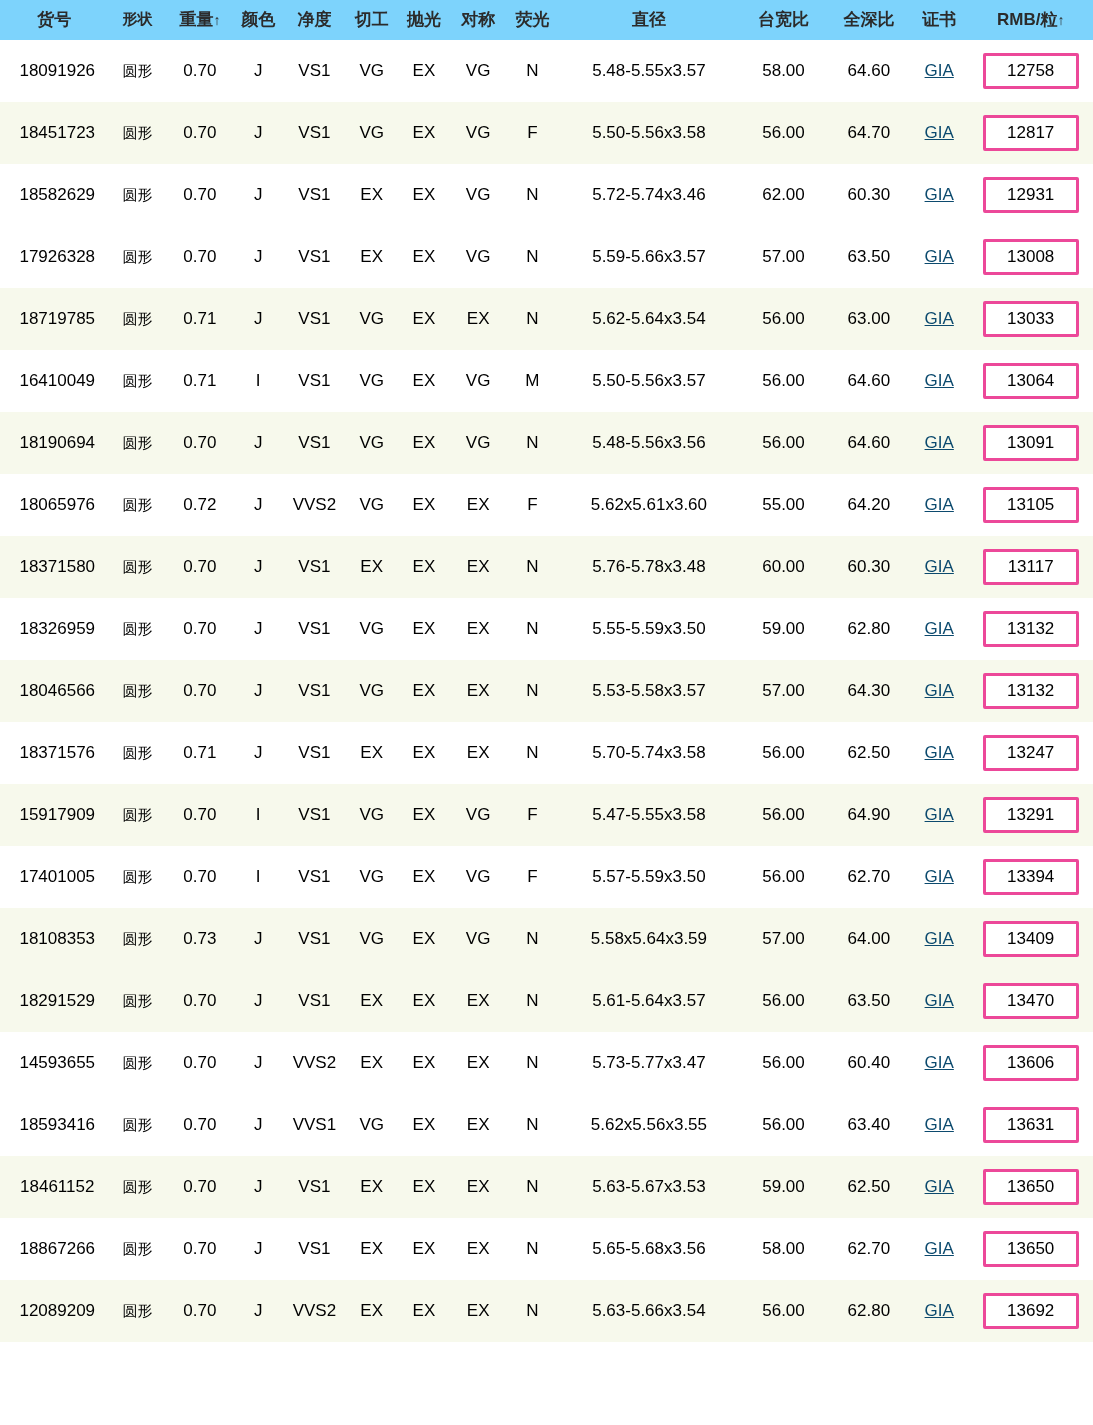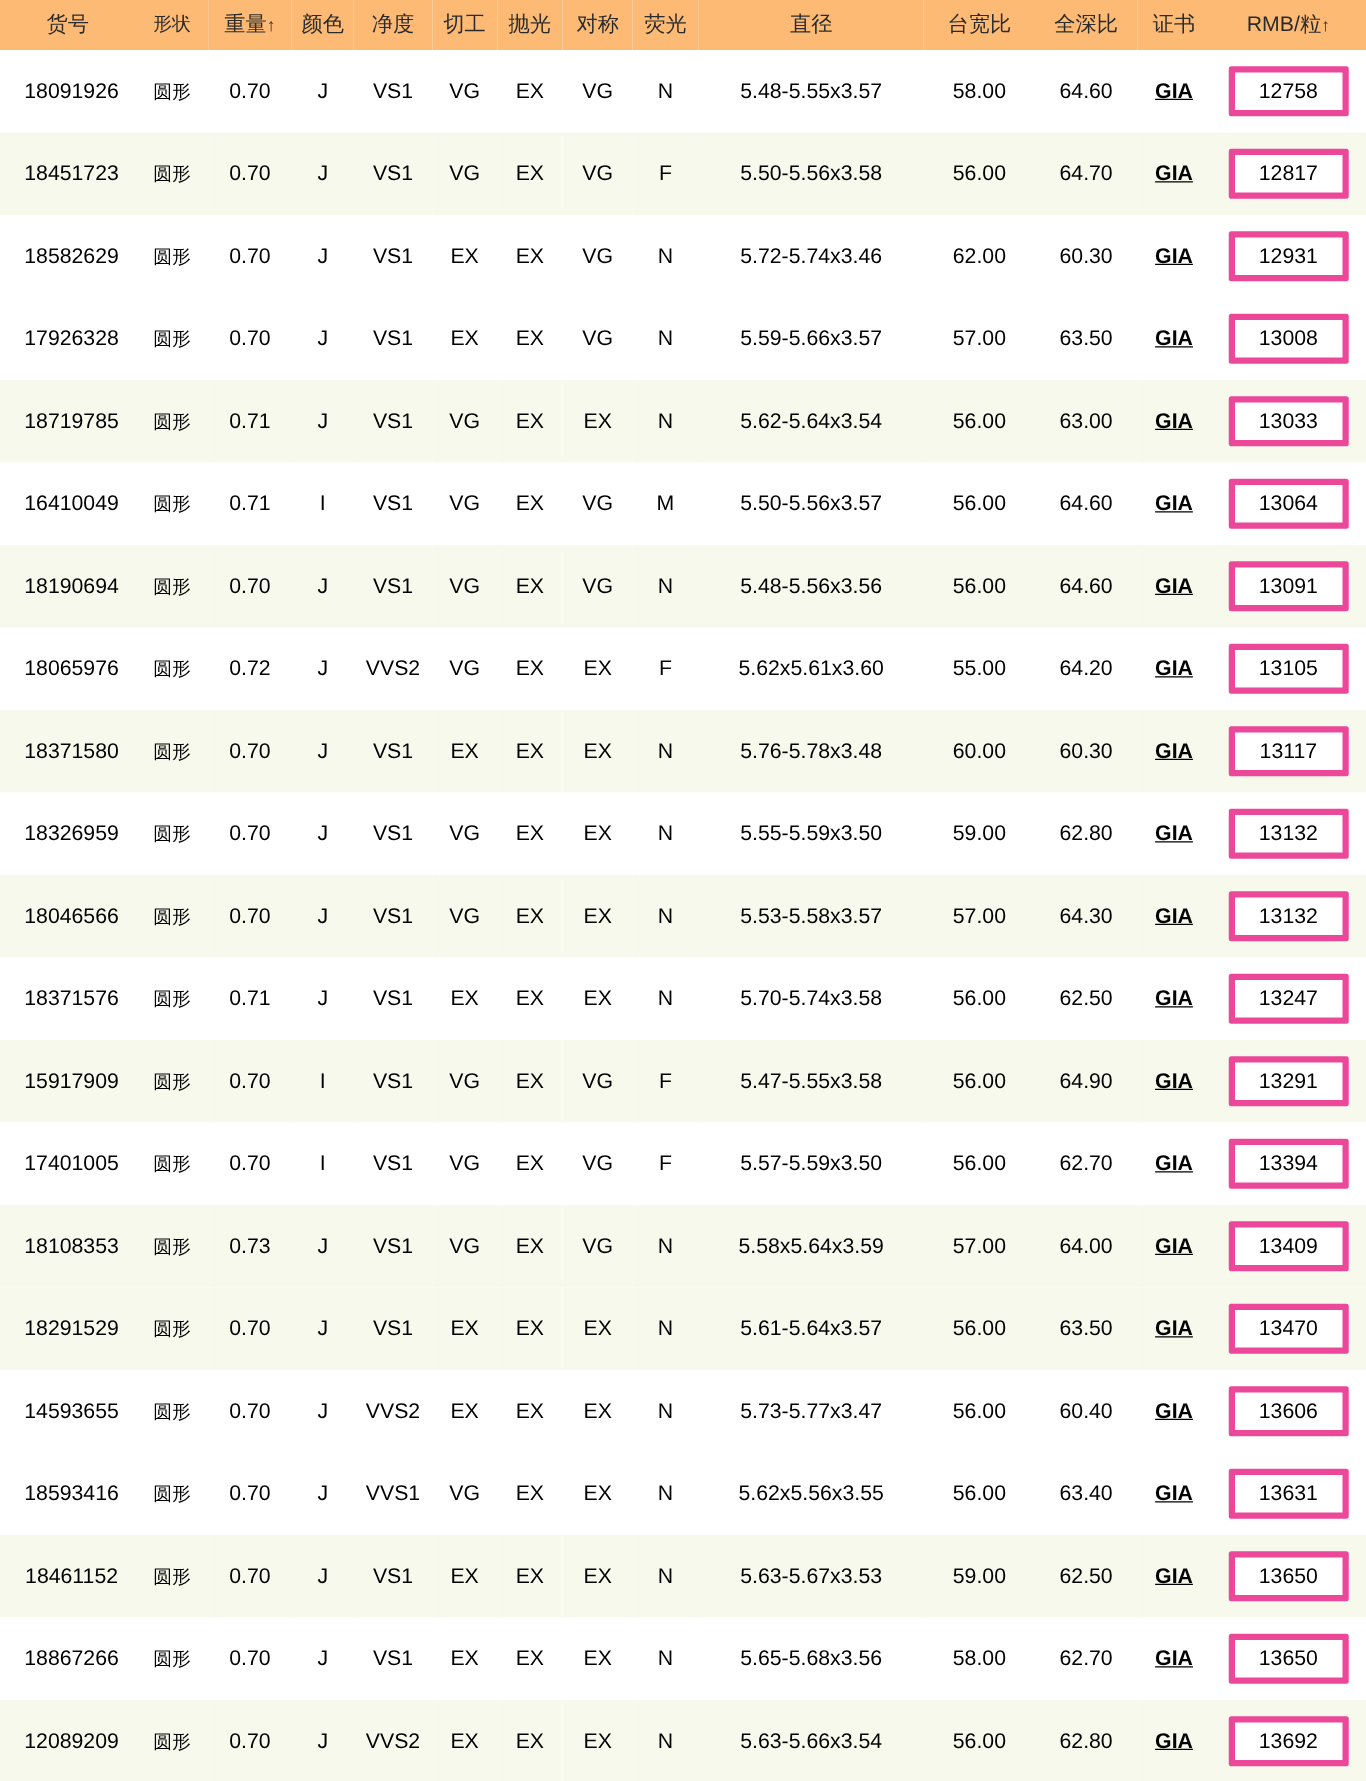--- a/index.html
+++ b/index.html
@@ -11,24 +11,24 @@
     width: 1093px;
     font-family: "Liberation Sans", "DejaVu Sans", sans-serif;
     color: #000000;
   }
   table.diamond-table {
     width: 1093px;
     border-collapse: collapse;
     table-layout: fixed;
   }
   table.diamond-table th {
-    background: #fdba74;
+    background: #7dd3fc;
     color: #2b2b2b;
     font-size: 17px;
-    font-weight: normal;
+    font-weight: bold;
     padding: 8px 2px 9px 2px;
     text-align: center;
     border: none;
     white-space: nowrap;
   }
   table.diamond-table td {
     font-size: 17px;
     padding: 13px 2px 13px 2px;
     text-align: center;
     border: none;
@@ -49,31 +49,30 @@
   .col-fluor   { width: 48px; }
   .col-diam    { width: 176px; }
   .col-table   { width: 84px; }
   .col-depth   { width: 78px; }
   .col-cert    { width: 54px; }
   .col-price   { width: 120px; }
 
   th.col-id { text-align: center !important; padding-left: 2px !important; }
 
   .cert-link {
-    color: #000000;
+    color: #0c4a6e;
     text-decoration: underline;
     cursor: pointer;
     font-size: 17px;
-    font-weight: bold;
   }
   .price-box {
     display: inline-block;
     min-width: 96px;
     padding: 5px 6px;
-    border: 5px solid #ec4899;
+    border: 3px solid #ec4899;
     background: #ffffff;
     border-radius: 2px;
     font-size: 17px;
     text-align: center;
     box-sizing: border-box;
   }
   .arrow { font-size: 14px; }
   .price-head { font-size: 16px; }
 </style>
 </head>

